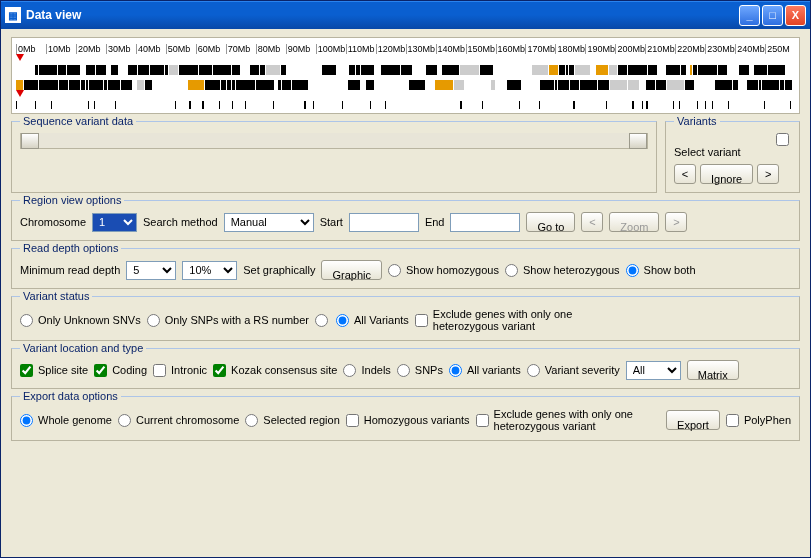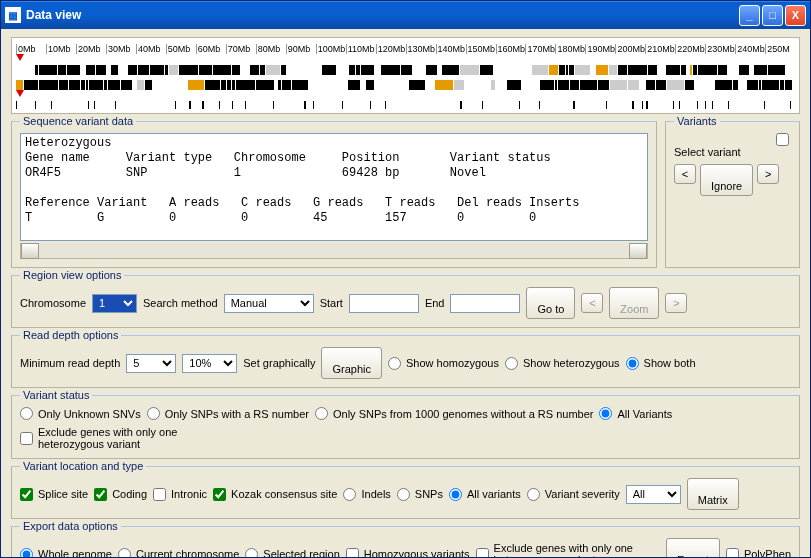--- a/index.html
+++ b/index.html
@@ -34,21 +34,21 @@
   .scroll-h { height:16px; background:#e8e5d8; border:1px solid #b8b4a0; border-top:none; position:relative; }
   .scroll-h::before,.scroll-h::after { content:''; position:absolute; top:0; width:16px; height:14px; background:linear-gradient(#fff,#d6d3c4); border:1px solid #9c9a8c; }
   .scroll-h::before { left:0; } .scroll-h::after { right:0; }
 
   .variants-box { width:135px; }
   .variants-box fieldset { height:100%; }
   input[type=checkbox],input[type=radio] { margin:0 2px 0 0; }
   input[type=checkbox].green { accent-color:#008000; }
   select, input[type=text] { border:1px solid #7f9db9; font-size:11px; height:19px; background:#fff; padding:0 2px; font-family:inherit; }
   select.blue { background:#1a4db3; color:#fff; border-color:#7f9db9; }
-  .btn { background:linear-gradient(#fff,#e8e5d6); border:1px solid #9c9a8c; border-radius:3px; padding:15px 10px; height:20px; font-size:11px; cursor:pointer; font-family:inherit; }
+  .btn { background:linear-gradient(#fff,#e8e5d6); border:1px solid #9c9a8c; border-radius:3px; padding:8px 10px; height:20px; font-size:11px; cursor:pointer; font-family:inherit; }
   .btn:disabled { color:#999; }
   .btn.sm { padding:1px 6px; min-width:22px; }
   .navbtns { display:flex; gap:4px; margin-top:6px; }
 
   label { display:inline-flex; align-items:center; gap:3px; }
   .variants-count { margin-top:4px; line-height:1.2; }
 </style>
 </head>
 <body>
 
@@ -296,26 +296,20 @@
           <div class="s" style="width: 3px; margin-right: 11px;"></div>
           <div class="b" style="width: 3px; margin-right: 18px;"></div>
           <div class="s" style="width: 2px; margin-right: 4px;"></div>
           <div class="b" style="width: 1px; margin-right: 4px;"></div>
         </div>
     </div>
 
     <div class="seq-row">
       <fieldset class="seq-data">
         <legend>Sequence variant data</legend>
-        <textarea readonly="" class="seq-text" style="">Heterozygous
-Gene name     Variant type   Chromosome     Position       Variant status
-OR4F5         SNP            1              69428 bp       Novel
-
-Reference Variant   A reads   C reads   G reads   T reads   Del reads Inserts
-T         G         0         0         45        157       0         0</textarea>
         <div class="scroll-h"></div>
       </fieldset>
       <div class="variants-box">
         <fieldset>
           <legend>Variants</legend>
           <div style="display:flex;justify-content:flex-end;">
               <input type="checkbox" style="">
             </div>
           <div>Select variant</div>
           <div class="navbtns">
@@ -374,21 +368,20 @@
         <label>
             <input type="radio" name="vs" style="">
             <span>Only Unknown SNVs</span>
           </label>
         <label>
             <input type="radio" name="vs" style="">
             <span>Only SNPs with a RS number</span>
           </label>
         <label>
             <input type="radio" name="vs" style="">
-            <span>Only SNPs from 1000 genomes without a RS number</span>
           </label>
         <label>
             <input type="radio" name="vs" checked="" style="">
             <span>All Variants</span>
           </label>
         <label style="max-width:170px;">
             <input type="checkbox" style="">
             <span>Exclude genes with only one heterozygous variant</span>
           </label>
       </div>

